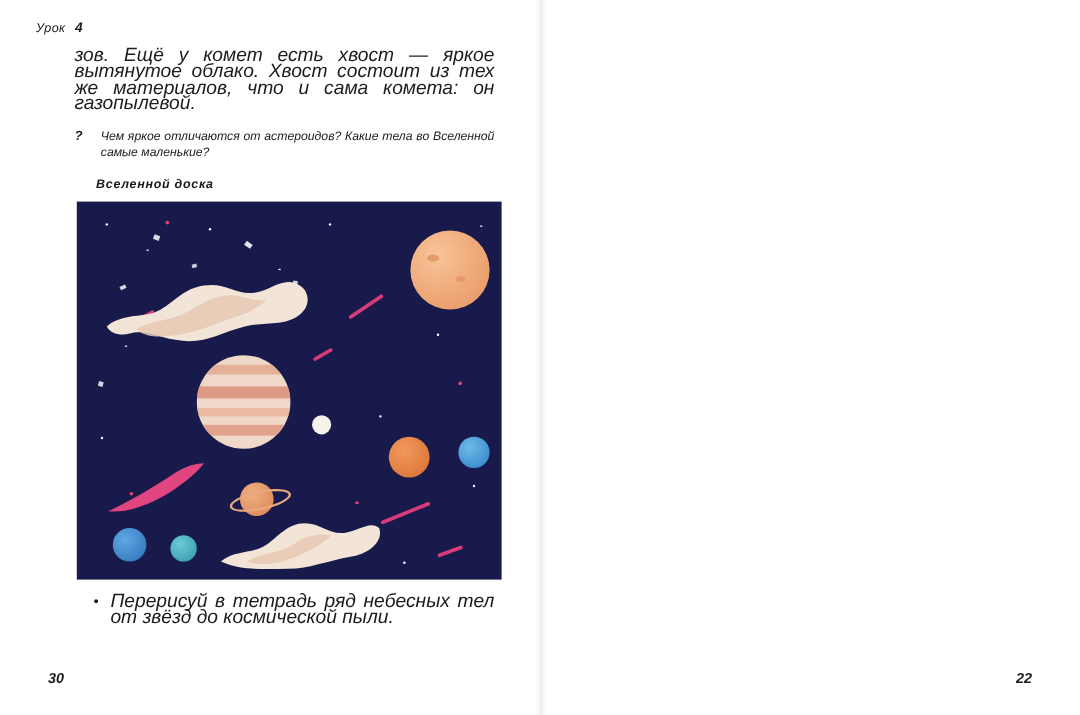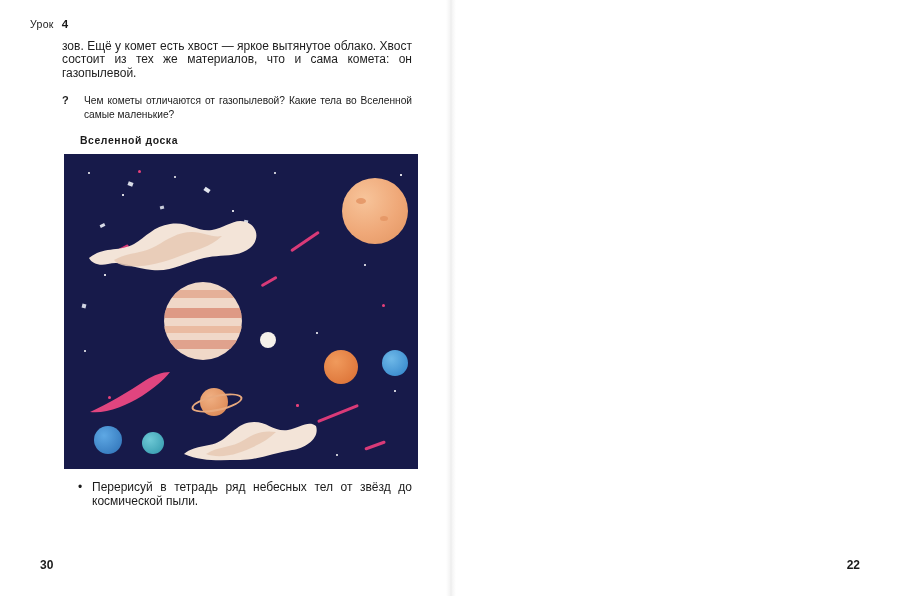--- a/index.html
+++ b/index.html
@@ -12,20 +12,21 @@
     height: 596px;
     font-family: "Liberation Sans", sans-serif;
     color: #1a1a1a;
     overflow: hidden;
   }
   #spread {
     position: relative;
     width: 900px;
     height: 596px;
     background: #ffffff;
+    font-style: italic;
   }
   
   .gutter {
     position: absolute;
     top: 0;
     left: 446px;
     width: 10px;
     height: 596px;
     background: linear-gradient(to right, #ffffff 0%, #f4f4f4 40%, #ececec 50%, #f4f4f4 60%, #ffffff 100%);
   }
@@ -53,21 +54,21 @@
 
   .col-left {
     position: absolute;
     left: 62px;
     top: 40px;
     width: 350px;
   }
 
   p.body {
     margin: 0 0 8px 0;
-    font-size: 12px;
+    font-size: 16px;
     line-height: 13.4px;
     text-align: justify;
     color: #1d1d1d;
   }
 
   .q-block {
     display: flex;
     margin-top: 14px;
     margin-bottom: 10px;
   }
@@ -109,21 +110,21 @@
     margin-top: 12px;
     padding-left: 16px;
   }
   .bullet-dot {
     flex: 0 0 14px;
     font-size: 12px;
     line-height: 13.6px;
   }
   .bullet-text {
     flex: 1;
-    font-size: 12px;
+    font-size: 16px;
     line-height: 13.6px;
     text-align: justify;
   }
 
   .folio {
     position: absolute;
     bottom: 24px;
     font-weight: bold;
     font-size: 12px;
     color: #1a1a1a;
@@ -152,21 +153,21 @@
     <div class="lesson-head">
       <span>Урок</span><span class="num">4</span>
     </div>
 
     <div class="col-left">
 
       <p class="body">зов. Ещё у комет есть хвост — яркое вытянутое облако. Хвост состоит из тех же материалов, что и сама комета: он газопылевой.</p>
 
       <div class="q-block">
         <div class="q-mark">?</div>
-        <div class="q-text">Чем кометы отличаются от газопылевой? Какие тела во Вселенной самые маленькие?</div>
+        <div class="q-text">Чем яркое отличаются от астероидов? Какие тела во Вселенной самые маленькие?</div>
       </div>
 
       <div class="section-title">Вселенной доска</div>
 
       <div class="illus-wrap">
         <div class="illustration">
 
           <div class="star" style="left:24px; top:18px; width:2px; height:2px;"></div>
           <div class="star" style="left:58px; top:40px; width:1.6px; height:1.6px;"></div>
           <div class="star" style="left:110px; top:22px; width:2px; height:2px;"></div>

